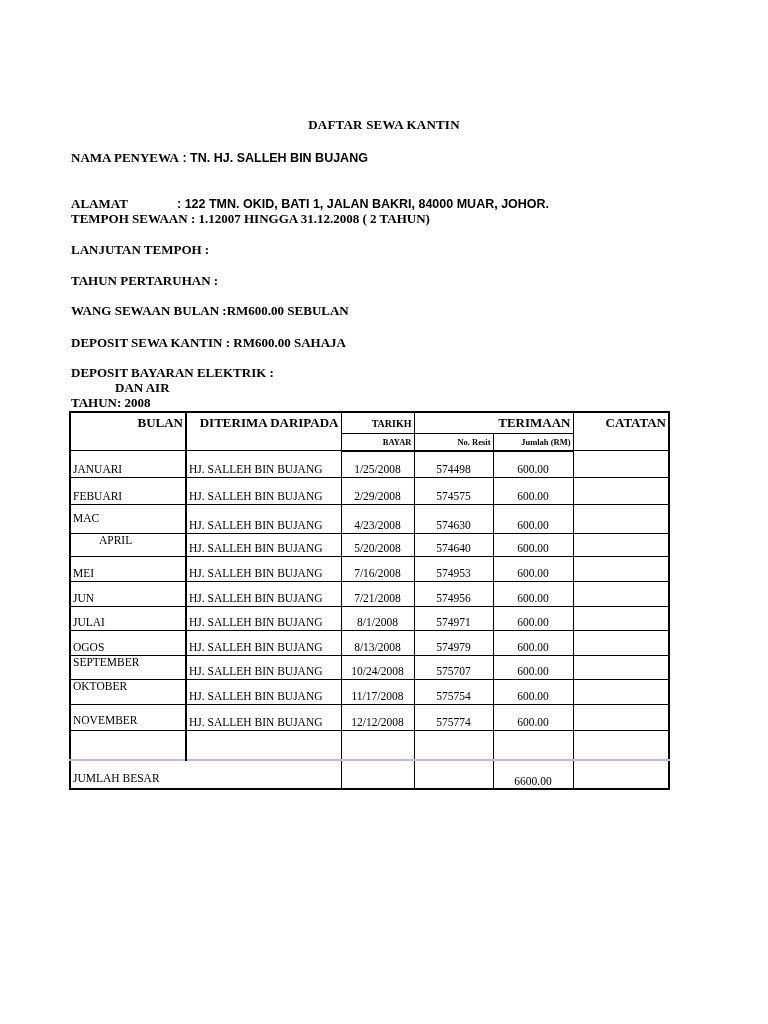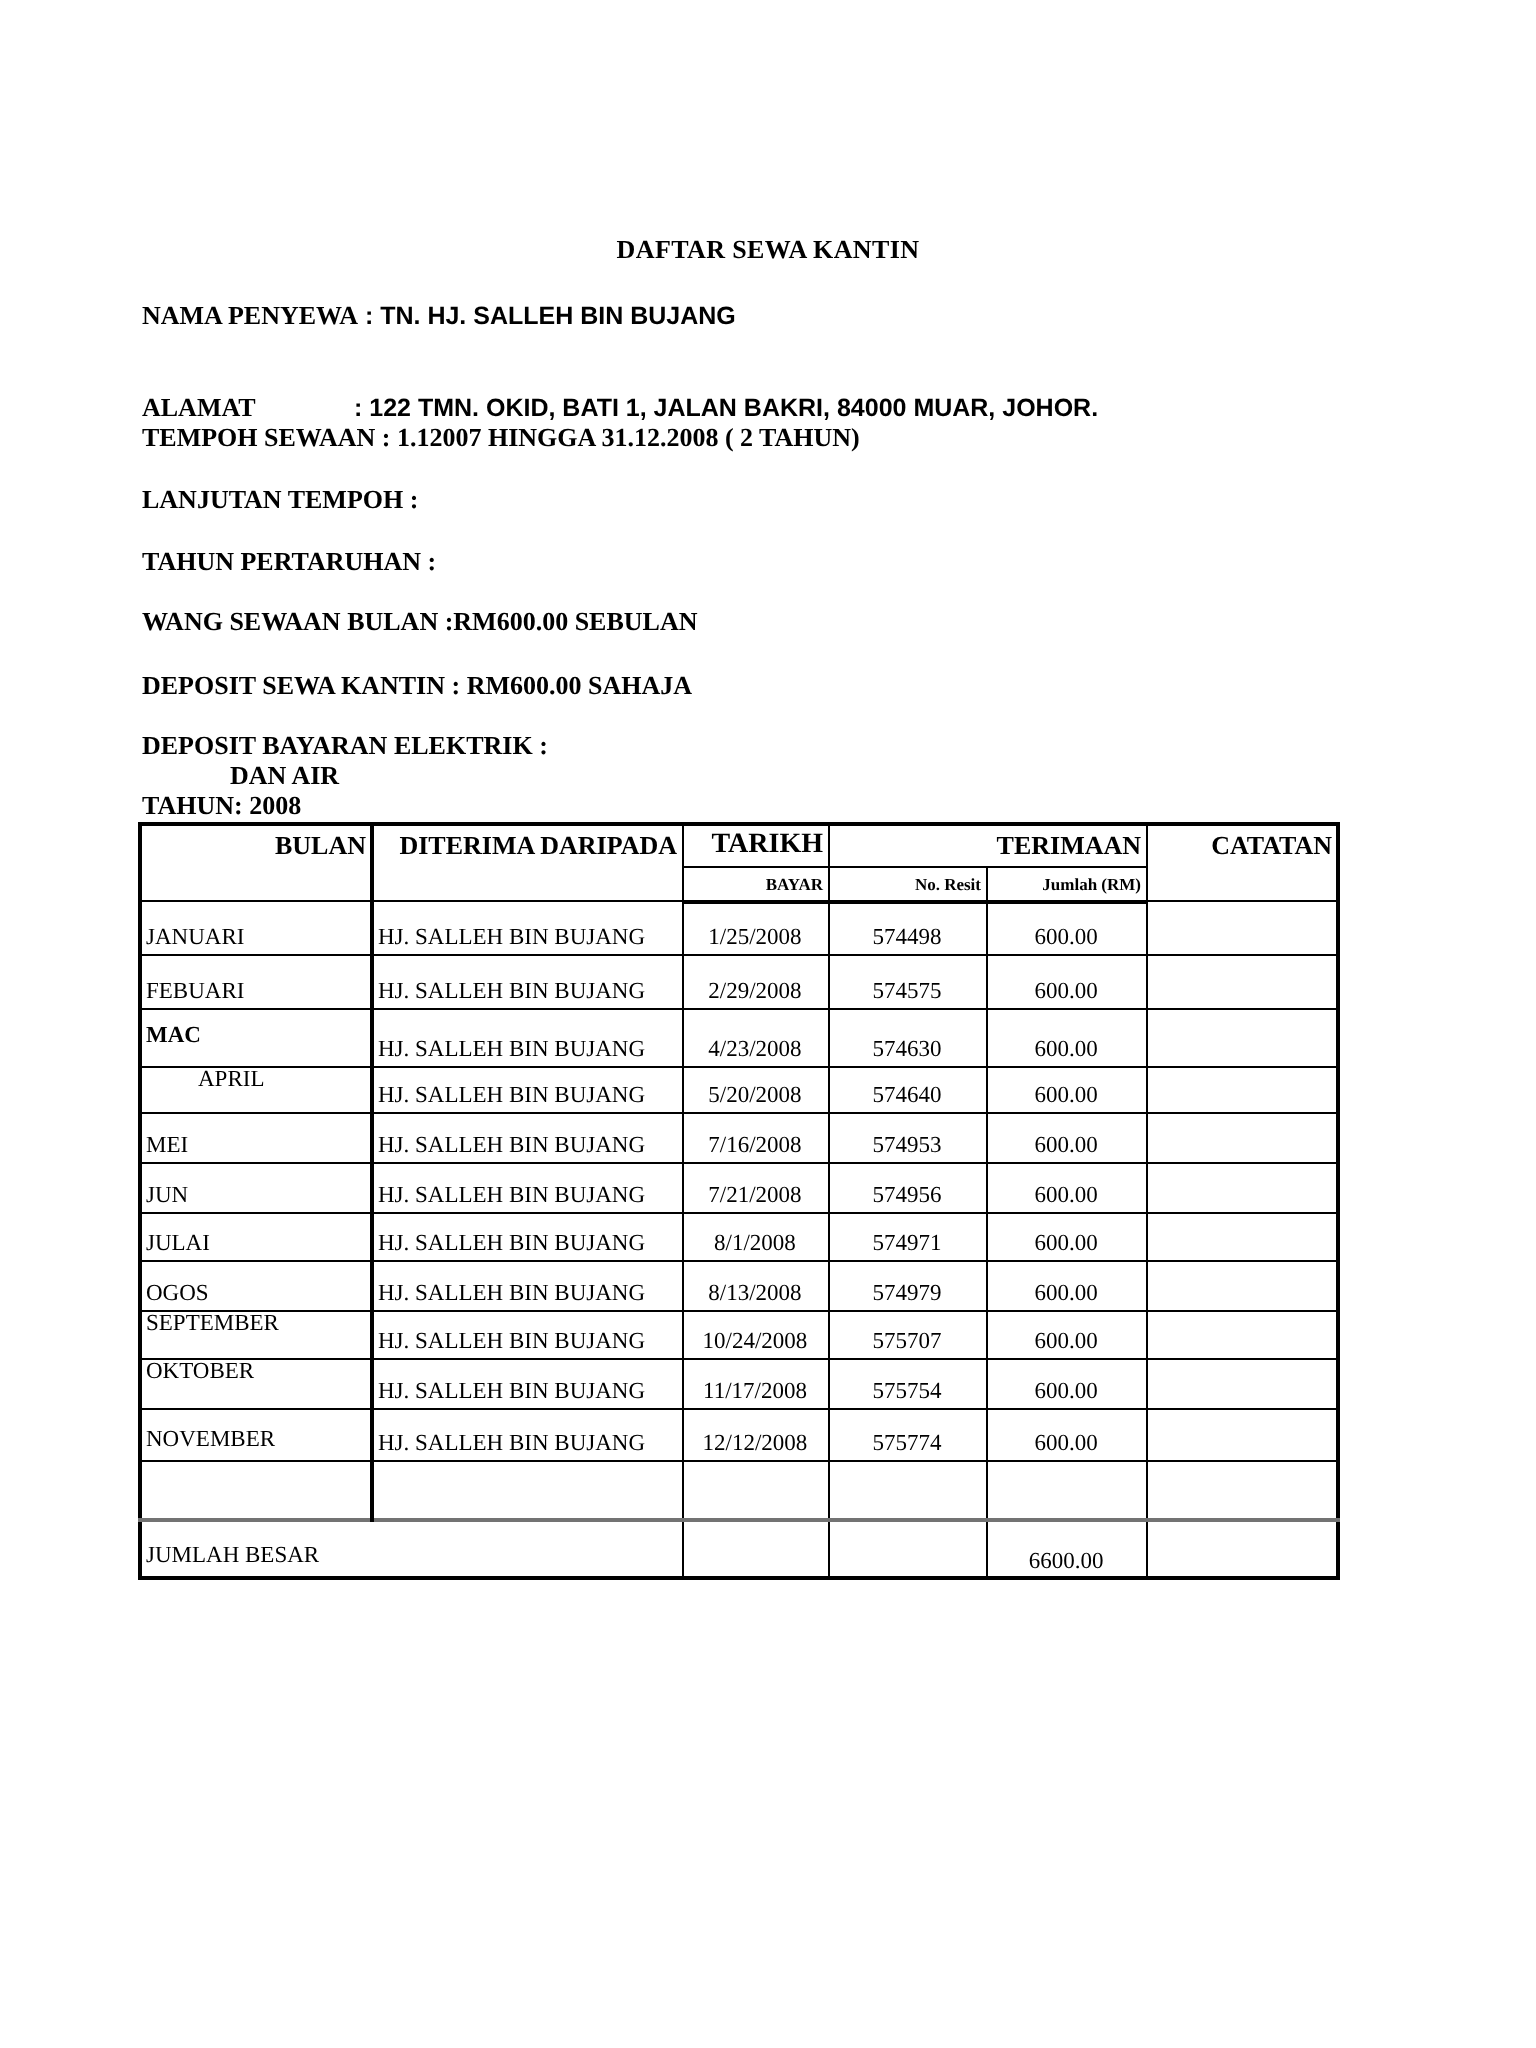--- a/index.html
+++ b/index.html
@@ -20,28 +20,28 @@
       position: absolute; left: 69px; top: 411px; width: 599px;
       border-collapse: collapse; table-layout: fixed;
     }
     table.grid td, table.grid th {
       border: 1px solid #000; font-size: 11.5px; font-weight: normal; vertical-align: bottom;
       padding: 0 2px 2px 2px; white-space: nowrap; overflow: hidden;
     }
     table.grid { border: 2px solid #000; }
     table.grid th { font-weight: bold; vertical-align: top; text-align: right; padding-top: 2px; }
     table.grid th.big { font-size: 13px; }
-    table.grid th.small { font-size: 14px; vertical-align: middle; }
+    table.grid th.small { font-size: 10px; vertical-align: middle; }
     table.grid th.sub { font-size: 8.5px; vertical-align: middle; height: 17px; padding-left: 12px; }
     table.grid tr.head-bottom th { border-bottom: 2px solid #000; }
     table.grid td.c { text-align: center; }
     table.grid td.l { text-align: left; }
     table.grid td.thick-l { border-left: 2px solid #000; }
     table.grid th.thick-l { border-left: 2px solid #000; }
-    table.grid tr.total td { border-top: 2px solid #737373; }
+    table.grid tr.total td { border-top: 2px solid #c4b5fd; }
     table.grid td.amt { text-align: center; }
   </style>
 </head>
 <body>
 
 <div>
   <div class="title">DAFTAR SEWA KANTIN</div>
 
   <div class="line" style="top:150px;">
     <span>NAMA PENYEWA</span><span class="sans"> : </span><span class="sans">TN. HJ. SALLEH BIN BUJANG</span>
@@ -116,21 +116,21 @@
     </tr>
     <tr style="height:27px;">
       <td class="l">FEBUARI</td>
       <td class="l thick-l">HJ. SALLEH BIN BUJANG</td>
       <td class="c">2/29/2008</td>
       <td class="c">574575</td>
       <td class="amt">600.00</td>
       <td></td>
     </tr>
     <tr style="height:29px;">
-      <td class="l" style="vertical-align:middle;font-weight:bold;">MAC</td>
+      <td class="l" style="vertical-align:middle;">MAC</td>
       <td class="l thick-l">HJ. SALLEH BIN BUJANG</td>
       <td class="c">4/23/2008</td>
       <td class="c">574630</td>
       <td class="amt">600.00</td>
       <td></td>
     </tr>
     <tr style="height:23px;">
       <td class="l" style="vertical-align:top;padding-left:28px;">APRIL</td>
       <td class="l thick-l">HJ. SALLEH BIN BUJANG</td>
       <td class="c">5/20/2008</td>

